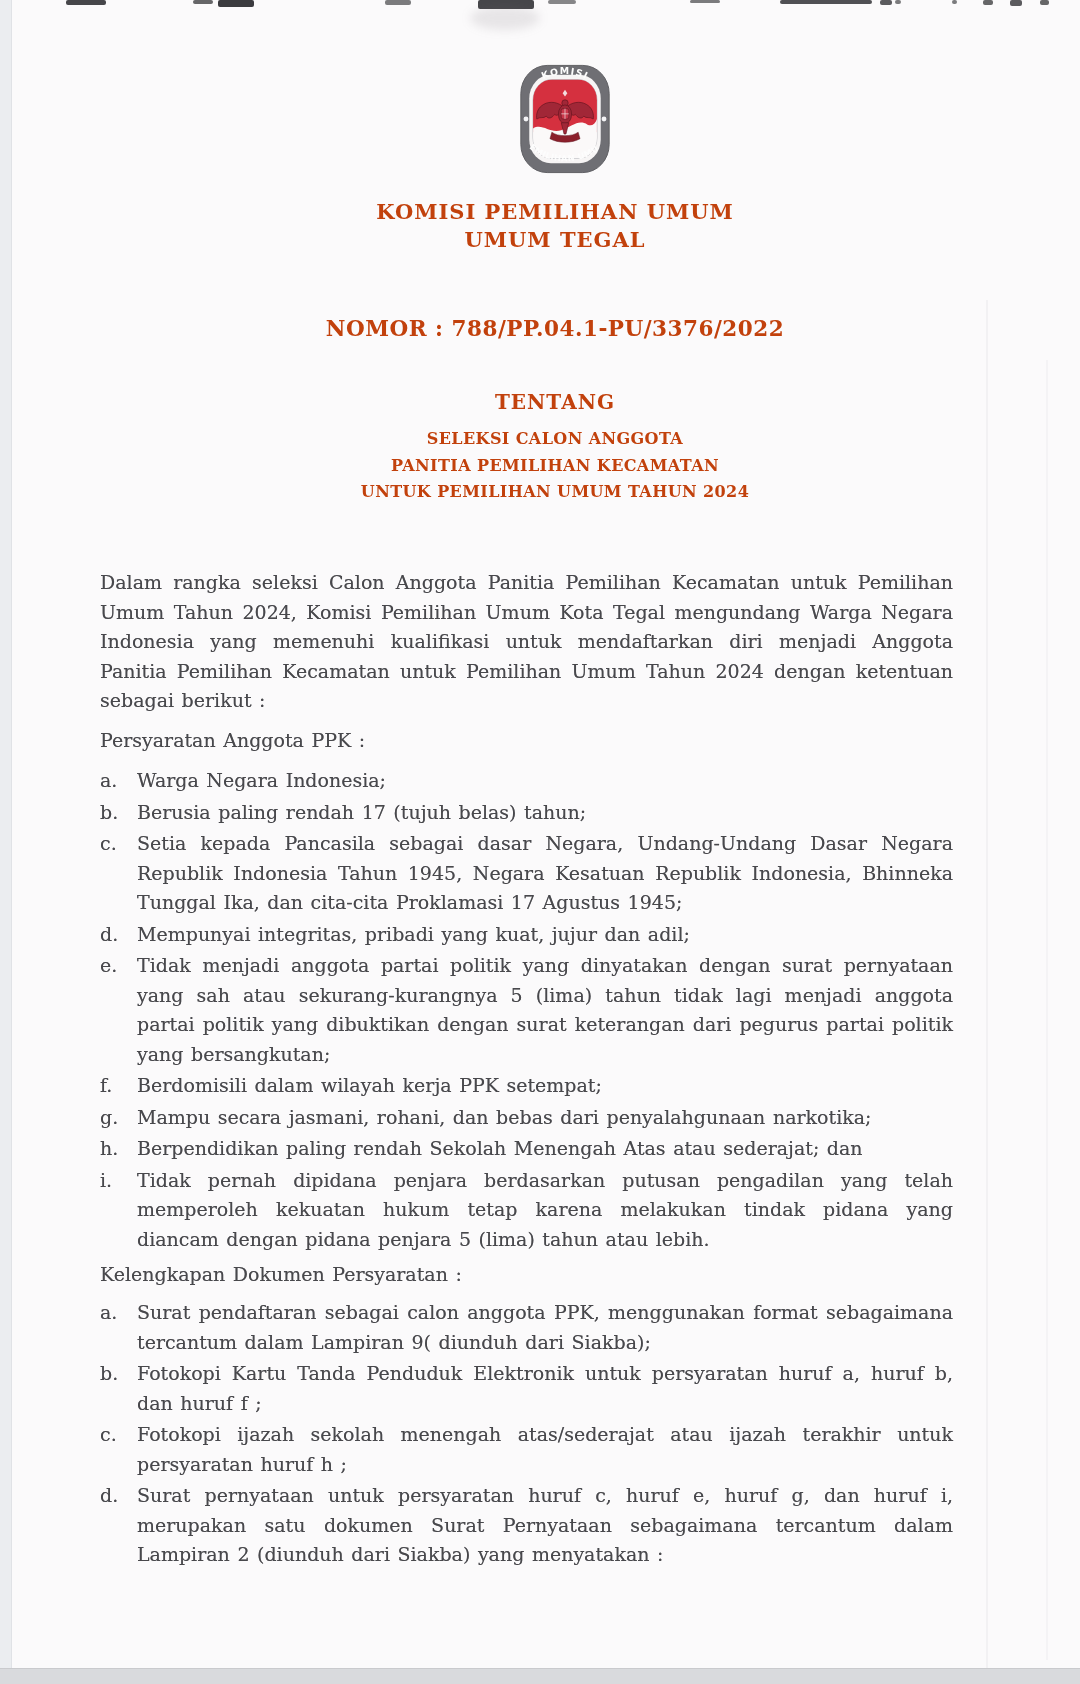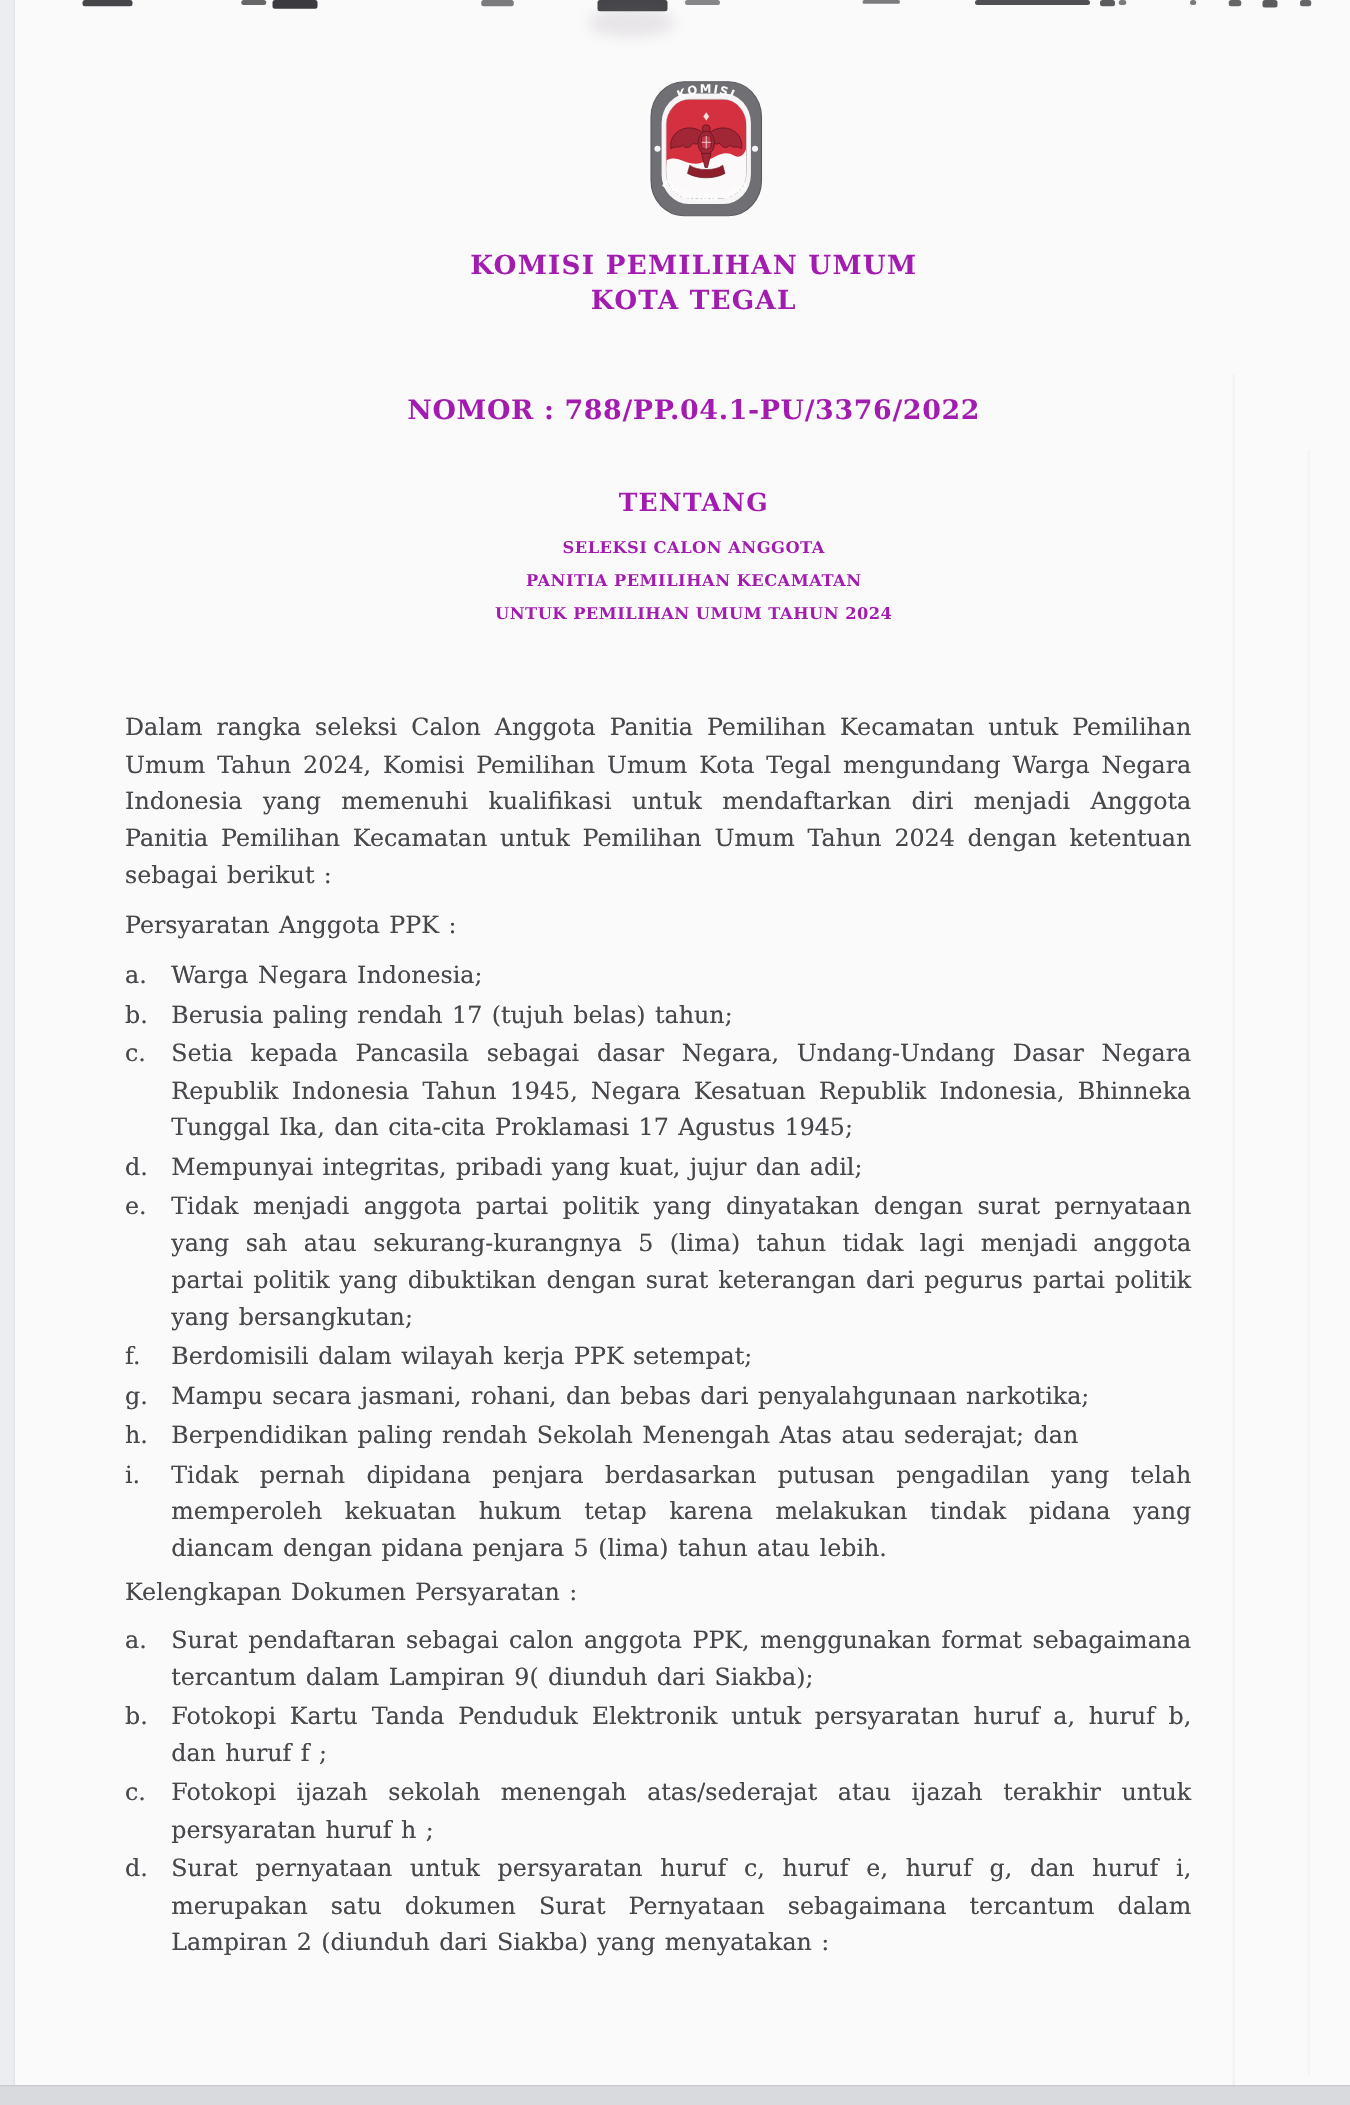--- a/index.html
+++ b/index.html
@@ -10,26 +10,26 @@
     color:#48484c;
   }
   .paper{position:absolute;inset:0;}
   
   .edge-left{position:absolute;left:0;top:0;width:11px;height:1684px;background:#ebedf0;border-right:1px solid #e0e2e6;}
   .edge-bottom{position:absolute;left:0;top:1668px;width:1080px;height:16px;background:#d9dadd;border-top:1px solid #c9cacd;}
   .t-dash{position:absolute;top:0;background:#26262a;border-radius:2px;}
   .smudge{position:absolute;filter:blur(5px);background:rgba(110,106,116,0.14);border-radius:50%;}
   .crease{position:absolute;width:2px;background:rgba(70,70,95,0.05);}
   
-  .head-block{position:absolute;left:100px;width:910px;text-align:center;color:#a21caf;}
+  .head-block{position:absolute;left:100px;width:910px;text-align:center;color:#c2410c;}
   .agency{top:198px;font-size:21px;font-weight:bold;line-height:28px;letter-spacing:1px;}
   .doc-type{top:286px;font-size:28px;font-weight:bold;letter-spacing:2.5px;}
   .doc-number{top:316px;font-size:21.5px;font-weight:bold;letter-spacing:0.5px;}
   .about{top:390px;font-size:20px;font-weight:bold;letter-spacing:1px;}
-  .subject{top:426px;font-size:13px;font-weight:bold;line-height:26.5px;letter-spacing:0.4px;}
+  .subject{top:426px;font-size:16px;font-weight:bold;line-height:26.5px;letter-spacing:0.4px;}
   
   .flow{position:absolute;left:100px;width:853px;font-size:19px;line-height:29.5px;word-spacing:1.5px;text-shadow:0 0 0.5px rgba(72,72,78,0.55);}
   .justify{text-align:justify;}
   .intro{top:568px;}
   .req-heading{top:726px;}
   .req-list{top:766px;}
   .doc-heading{top:1260px;}
   .doc-list{top:1298px;}
   .li{display:flex;margin-bottom:2px;}
   .li .mk{flex:0 0 37px;}
@@ -96,21 +96,21 @@
         <textPath href="#arcTop" startOffset="50%" text-anchor="middle">KOMISI</textPath>
       </text>
       <text font-size="8.8" font-weight="bold" fill="#fdfdfd" letter-spacing="0.5">
         <textPath href="#arcBottom" startOffset="50%" text-anchor="middle">PEMILIHAN UMUM</textPath>
       </text>
     </svg>
   </div>
 
   <div class="head-block agency">
     <div>KOMISI PEMILIHAN UMUM</div>
-    <div>KOTA TEGAL</div>
+    <div>UMUM TEGAL</div>
   </div>
 
   <div class="head-block doc-number">NOMOR : 788/PP.04.1-PU/3376/2022</div>
   <div class="head-block about">TENTANG</div>
 
   <div class="head-block subject">
     <div>SELEKSI CALON ANGGOTA</div>
     <div>PANITIA PEMILIHAN KECAMATAN</div>
     <div>UNTUK PEMILIHAN UMUM TAHUN 2024</div>
   </div>

